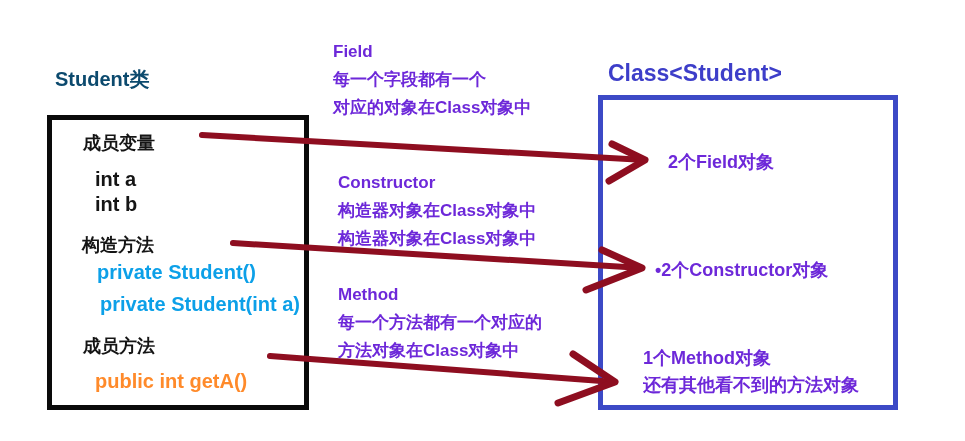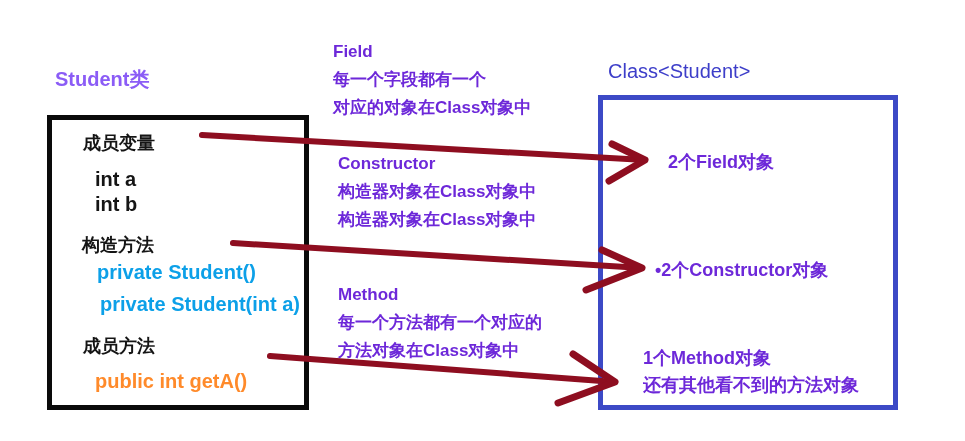--- a/index.html
+++ b/index.html
@@ -9,21 +9,21 @@
     width: 965px;
     height: 441px;
     background: #ffffff;
     font-family: "Liberation Sans", "DejaVu Sans", sans-serif;
     overflow: hidden;
   }
   .abs { position: absolute; white-space: nowrap; }
 
   .box-title-left {
     left: 55px; top: 66px;
-    font-size: 20px; font-weight: bold; color: #8b5cf6;
+    font-size: 20px; font-weight: bold; color: #0c4a6e;
   }
   .left-box {
     left: 47px; top: 115px; width: 262px; height: 295px;
     border: 5px solid #0a0a0a; background: #ffffff;
   }
   .section-heading { font-size: 18px; font-weight: bold; color: #151515; }
   .code-line { font-size: 20px; font-weight: bold; color: #151515; }
   .code-cyan { color: #0ca0e8; }
   .code-orange { color: #ff8a2a; }
 
@@ -31,37 +31,37 @@
   .c-inta   { left: 95px; top: 168px; }
   .c-intb   { left: 95px; top: 193px; }
   .h-ctor   { left: 82px; top: 233px; }
   .c-ctor1  { left: 97px; top: 261px; }
   .c-ctor2  { left: 100px; top: 293px; }
   .h-meth   { left: 83px; top: 334px; }
   .c-geta   { left: 95px; top: 370px; }
 
   .box-title-right {
     left: 608px; top: 60px;
-    font-size: 20px; font-weight: normal; color: #3d3ec9;
+    font-size: 23px; font-weight: bold; color: #3d3ec9;
   }
   .right-box {
     left: 598px; top: 95px; width: 300px; height: 315px;
     border: 5px solid #3c49c6; background: #ffffff;
   }
   .darkred { color: #6d28d9; font-weight: bold; }
   .obj-label { font-size: 18px; }
   .r-field { left: 668px; top: 150px; }
   .r-ctor  { left: 655px; top: 258px; }
   .r-meth1 { left: 643px; top: 346px; }
   .r-meth2 { left: 643px; top: 373px; }
 
   .anno { font-size: 17px; line-height: 28px; }
   .anno .anno-line { display: block; }
   .anno-field { left: 333px; top: 38px; }
-  .anno-ctor  { left: 338px; top: 150px; }
+  .anno-ctor  { left: 338px; top: 169px; }
   .anno-meth  { left: 338px; top: 281px; }
 
   .arrow-layer {
     position: absolute; left: 0; top: 0;
     width: 965px; height: 441px;
     pointer-events: none;
   }
 </style>
 </head>
 <body>

